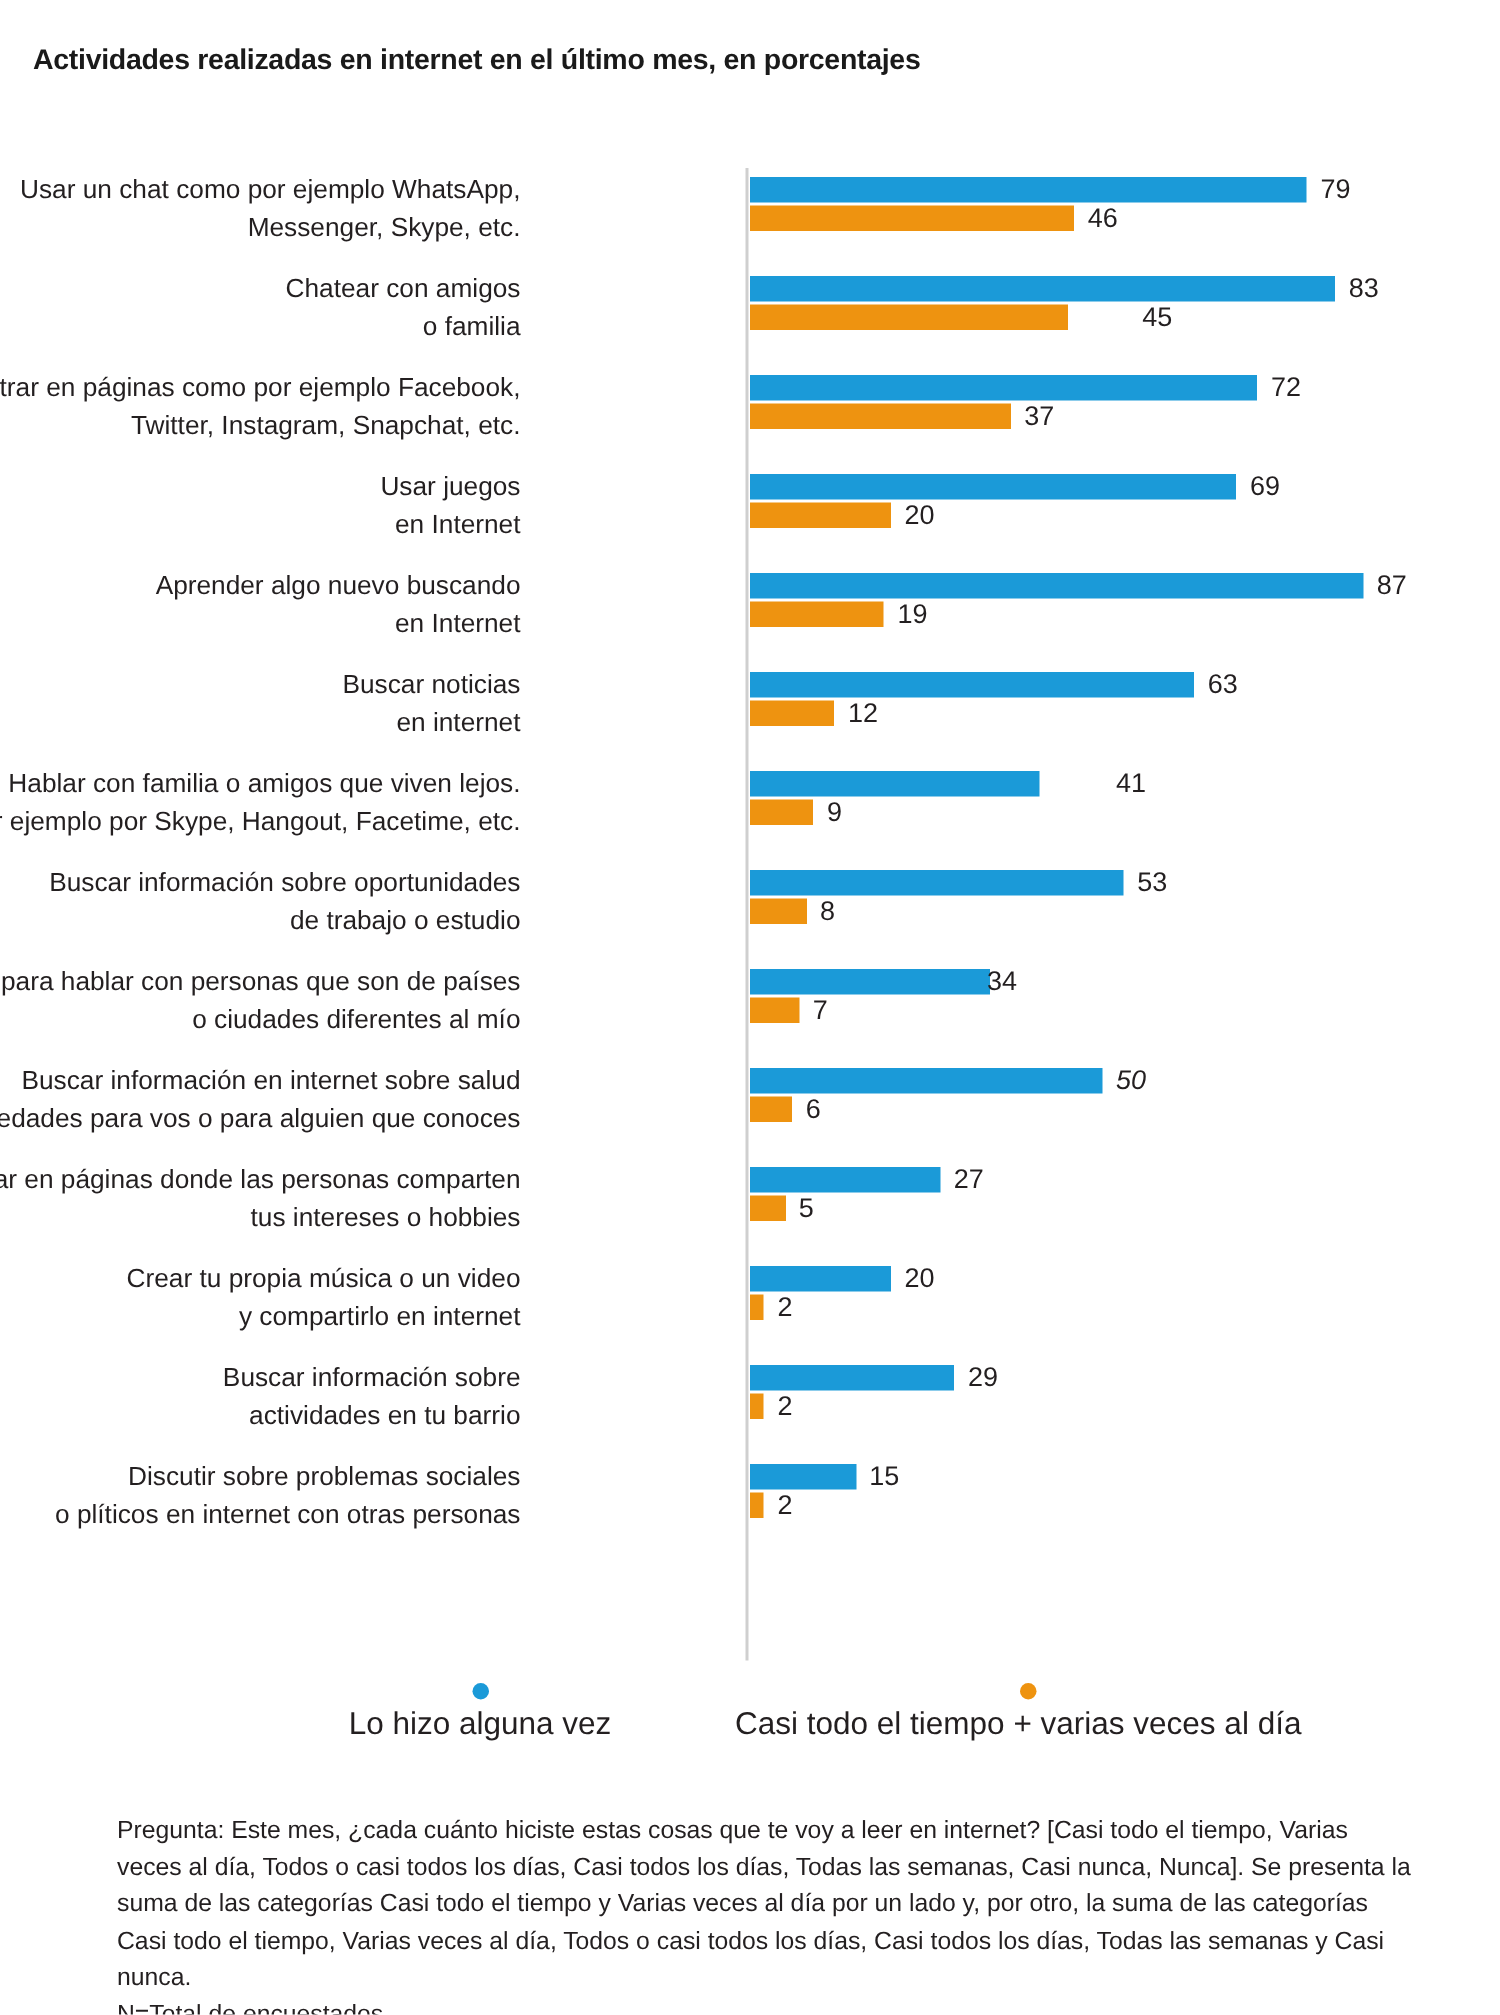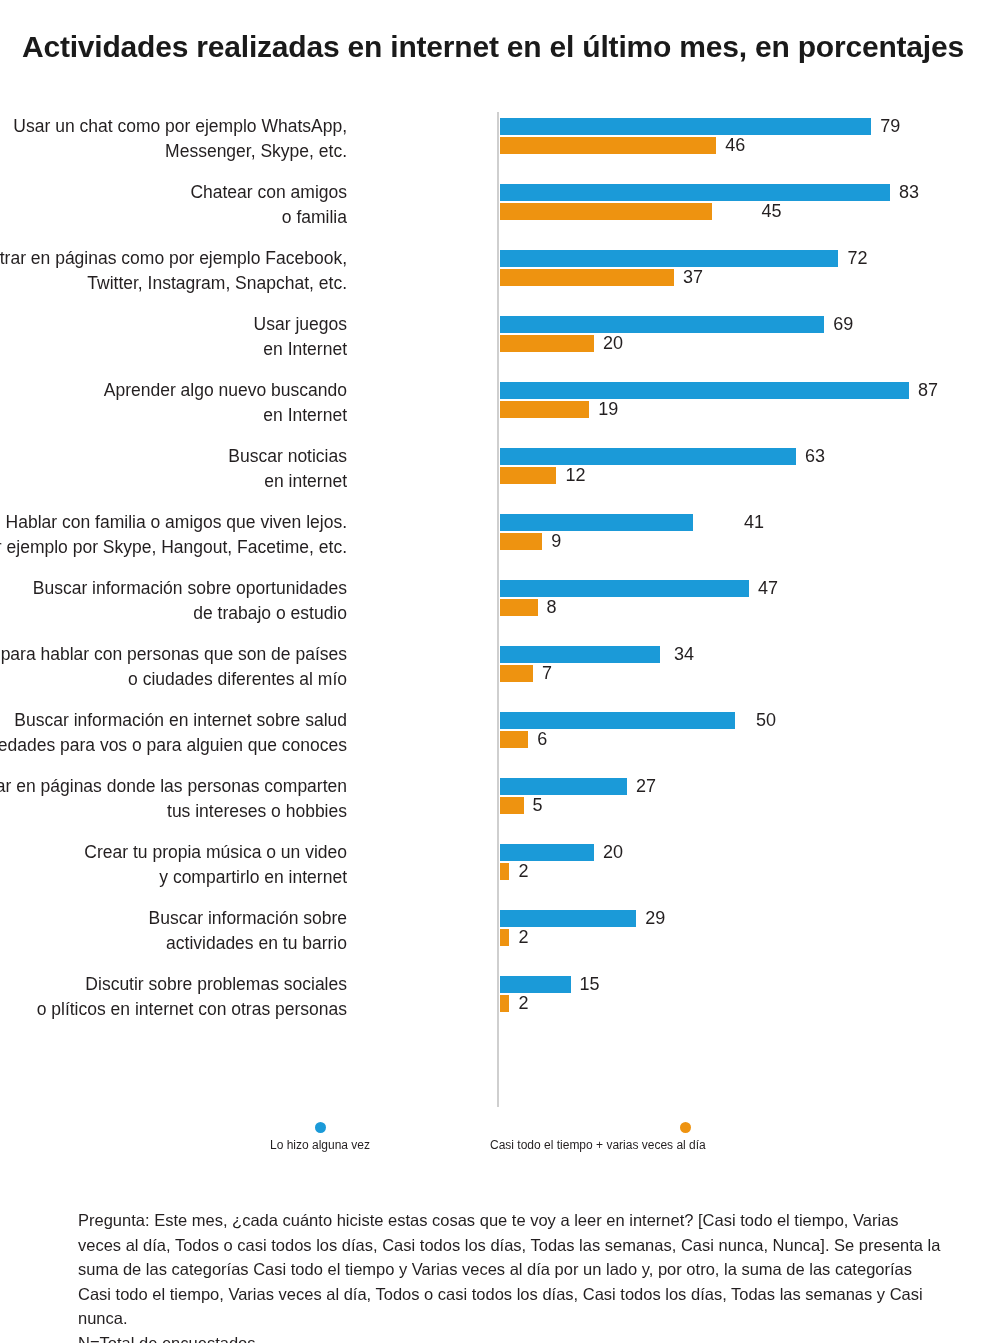--- a/index.html
+++ b/index.html
@@ -15,21 +15,21 @@
     overflow: hidden;
     position: relative;
   }
 
   
   .chart-title {
     position: absolute;
     left: 22px;
     top: 30px;
     width: 960px;
-    font-size: 30px;
+    font-size: 19px;
     font-weight: bold;
     letter-spacing: -0.2px;
     color: #1a1a1a;
     white-space: nowrap;
   }
 
   
   .plot {
     position: absolute;
     left: 0;
@@ -112,21 +112,21 @@
   }
   .legend-dot {
     width: 11px;
     height: 11px;
     border-radius: 50%;
     margin: 0 auto 5px auto;
   }
   .legend-dot.blue  { background: #1b9ad8; }
   .legend-dot.orange{ background: #ee9310; }
   .legend-label {
-    font-size: 12px;
+    font-size: 21px;
     color: #231f20;
     white-space: nowrap;
   }
   #legend-0 { left: 200px; width: 240px; }
   #legend-1 { left: 490px; width: 540px; text-align: left; }
   #legend-1 .legend-dot { margin-left: 190px; }
   #legend-1 .legend-label { text-align: left; }
 
   
   .footnote {
@@ -245,49 +245,49 @@
             <div class="bar-value" style="left: 51.3px;">9</div>
           </div>
         </div>
       </div>
       <div class="row">
         <div class="row-label">Buscar información sobre oportunidades
 de trabajo o estudio</div>
         <div class="bars">
           <div class="bar-wrap">
             <div class="bar blue" style="width: 249.1px;"></div>
-            <div class="bar-value" style="left: 258.1px;">47</div>
+            <div class="bar-value" style="left: 258.1px;">53</div>
           </div>
           <div class="bar-wrap">
             <div class="bar orange" style="width: 37.6px;"></div>
             <div class="bar-value" style="left: 46.6px;">8</div>
           </div>
         </div>
       </div>
       <div class="row">
         <div class="row-label">Usar internet para hablar con personas que son de países
 o ciudades diferentes al mío</div>
         <div class="bars">
           <div class="bar-wrap">
             <div class="bar blue" style="width: 159.8px;"></div>
-            <div class="bar-value" style="left: 174px;">34</div>
+            <div class="bar-value" style="left: 158px;">34</div>
           </div>
           <div class="bar-wrap">
             <div class="bar orange" style="width: 32.9px;"></div>
             <div class="bar-value" style="left: 41.9px;">7</div>
           </div>
         </div>
       </div>
       <div class="row">
         <div class="row-label">Buscar información en internet sobre salud
 o enfermedades para vos o para alguien que conoces</div>
         <div class="bars">
           <div class="bar-wrap">
             <div class="bar blue" style="width: 235px;"></div>
-            <div class="bar-value" style="left: 256px;">50</div>
+            <div class="bar-value" style="left: 244px; font-style: italic;">50</div>
           </div>
           <div class="bar-wrap">
             <div class="bar orange" style="width: 28.2px;"></div>
             <div class="bar-value" style="left: 37.2px;">6</div>
           </div>
         </div>
       </div>
       <div class="row">
         <div class="row-label">Participar en páginas donde las personas comparten
 tus intereses o hobbies</div>

